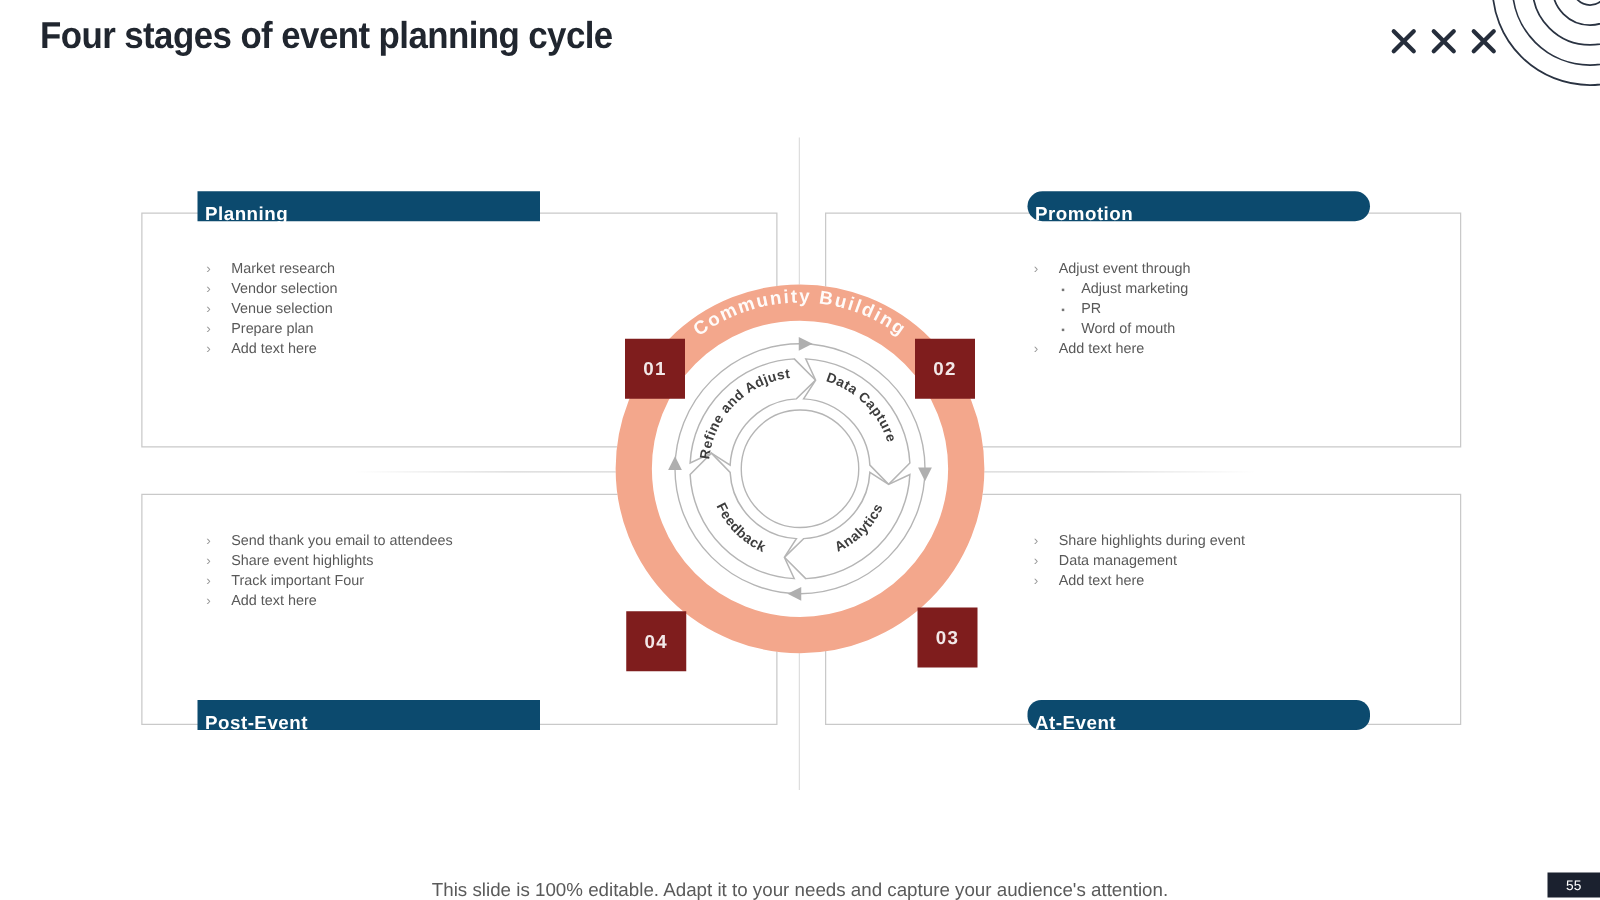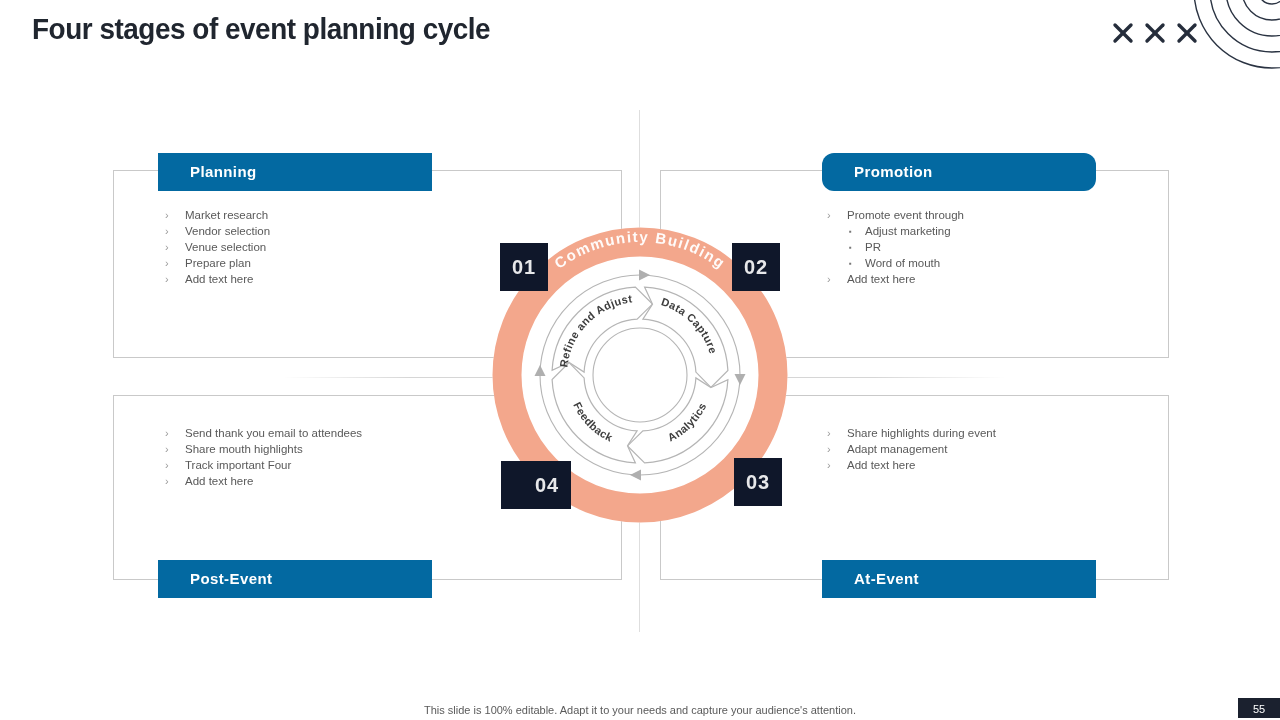--- a/index.html
+++ b/index.html
@@ -18,57 +18,57 @@
   .hline.right{left:787px;width:218px;background:linear-gradient(to left,rgba(214,214,214,0),#d6d6d6 60%);}
 
   
   .qbox{position:absolute;border:1px solid #c9c9c9;background:transparent;z-index:1;}
   .q-tl{left:113px;top:170px;width:507px;height:186px;}
   .q-tr{left:660px;top:170px;width:507px;height:186px;}
   .q-bl{left:113px;top:395px;width:507px;height:183px;}
   .q-br{left:660px;top:395px;width:507px;height:183px;}
 
   
-  .qhdr{position:absolute;width:274px;height:38px;background:#0369a1;color:#ffffff;
-        font-size:15px;font-weight:bold;line-height:38px;padding-left:32px;box-sizing:border-box;
+  .qhdr{position:absolute;width:274px;height:24px;background:#0c4a6e;color:#ffffff;
+        font-size:15px;font-weight:bold;line-height:38px;padding-left:6px;box-sizing:border-box;
         letter-spacing:.4px;z-index:3;}
   .h-planning{left:158px;top:153px;}
   .h-promotion{left:822px;top:153px;border-radius:12px;}
   .h-postevent{left:158px;top:560px;}
-  .h-atevent{left:822px;top:560px;}
+  .h-atevent{left:822px;top:560px;border-radius:11px;}
 
   
   .rows{position:absolute;z-index:1;}
   .r-tl{left:165px;top:207px;}
   .r-tr{left:827px;top:207px;}
   .r-bl{left:165px;top:425px;}
   .r-br{left:827px;top:425px;}
   .row{display:flex;height:16px;line-height:16px;font-size:11.5px;color:#595959;}
   .row .mk{width:20px;color:#9a9a9a;font-size:11px;}
   .row.sub{margin-left:22px;}
   .row.sub .mk{width:16px;font-size:8px;line-height:17px;color:#777;}
 
   
   .cycle{position:absolute;left:480px;top:215px;width:320px;height:320px;z-index:2;}
 
   
-  .badge{position:absolute;width:48px;height:48px;background:#0f172a;z-index:3;
-         color:rgba(255,255,255,.9);font-size:20px;font-weight:bold;letter-spacing:1px;
-         display:flex;align-items:center;justify-content:center;}
+  .badge{position:absolute;width:48px;height:48px;background:#7f1d1d;z-index:3;
+         color:rgba(255,255,255,.9);font-size:15px;font-weight:bold;letter-spacing:1px;
+         display:flex;align-items:center;justify-content:center;margin-top:28px;}
   .b-01{left:500px;top:243px;}
   .b-02{left:732px;top:243px;}
   .b-03{left:734px;top:458px;text-align:center;}
-  .b-04{left:501px;top:461px;padding-left:22px;}
+  .b-04{left:501px;top:461px;}
 
   
   .xmarks{position:absolute;left:1112px;top:18px;z-index:1;}
   .corner-arcs{position:absolute;right:0;top:0;z-index:1;}
 
   
-  .footer{position:absolute;left:0;right:0;top:704px;text-align:center;font-size:11px;color:#5a5a5a;z-index:1;}
+  .footer{position:absolute;left:0;right:0;top:704px;text-align:center;font-size:15px;color:#5a5a5a;z-index:1;}
   .pagenum{position:absolute;left:1238px;top:698px;width:42px;height:20px;background:#1b212f;
            color:#ffffff;font-size:11px;line-height:22px;text-align:center;z-index:2;}
 </style>
 </head>
 <body>
 
 <div class="title">Four stages of event planning cycle</div>
 
 <svg class="xmarks" width="96" height="30" viewBox="0 0 96 30">
   <g stroke="#252d3b" stroke-width="3.4" stroke-linecap="round">
@@ -123,21 +123,21 @@
     </div>
   <div class="row">
       <span class="mk">›</span>
       <span class="tx">Add text here</span>
     </div>
 </div>
 
 <div class="rows r-tr">
   <div class="row">
       <span class="mk">›</span>
-      <span class="tx">Promote event through</span>
+      <span class="tx">Adjust event through</span>
     </div>
   <div class="row sub">
       <span class="mk">▪</span>
       <span class="tx">Adjust marketing</span>
     </div>
   <div class="row sub">
       <span class="mk">▪</span>
       <span class="tx">PR</span>
     </div>
   <div class="row sub">
@@ -150,40 +150,40 @@
     </div>
 </div>
 
 <div class="rows r-bl">
   <div class="row">
       <span class="mk">›</span>
       <span class="tx">Send thank you email to attendees</span>
     </div>
   <div class="row">
       <span class="mk">›</span>
-      <span class="tx">Share mouth highlights</span>
+      <span class="tx">Share event highlights</span>
     </div>
   <div class="row">
       <span class="mk">›</span>
       <span class="tx">Track important Four</span>
     </div>
   <div class="row">
       <span class="mk">›</span>
       <span class="tx">Add text here</span>
     </div>
 </div>
 
 <div class="rows r-br">
   <div class="row">
       <span class="mk">›</span>
       <span class="tx">Share highlights during event</span>
     </div>
   <div class="row">
       <span class="mk">›</span>
-      <span class="tx">Adapt management</span>
+      <span class="tx">Data management</span>
     </div>
   <div class="row">
       <span class="mk">›</span>
       <span class="tx">Add text here</span>
     </div>
 </div>
 
 <svg class="cycle" width="320" height="320" viewBox="0 0 320 320">
   <defs>
     <path id="ringTopPath" d="M44.8,93.5 A133,133 0 0 1 275.2,93.5" fill="none"></path>

